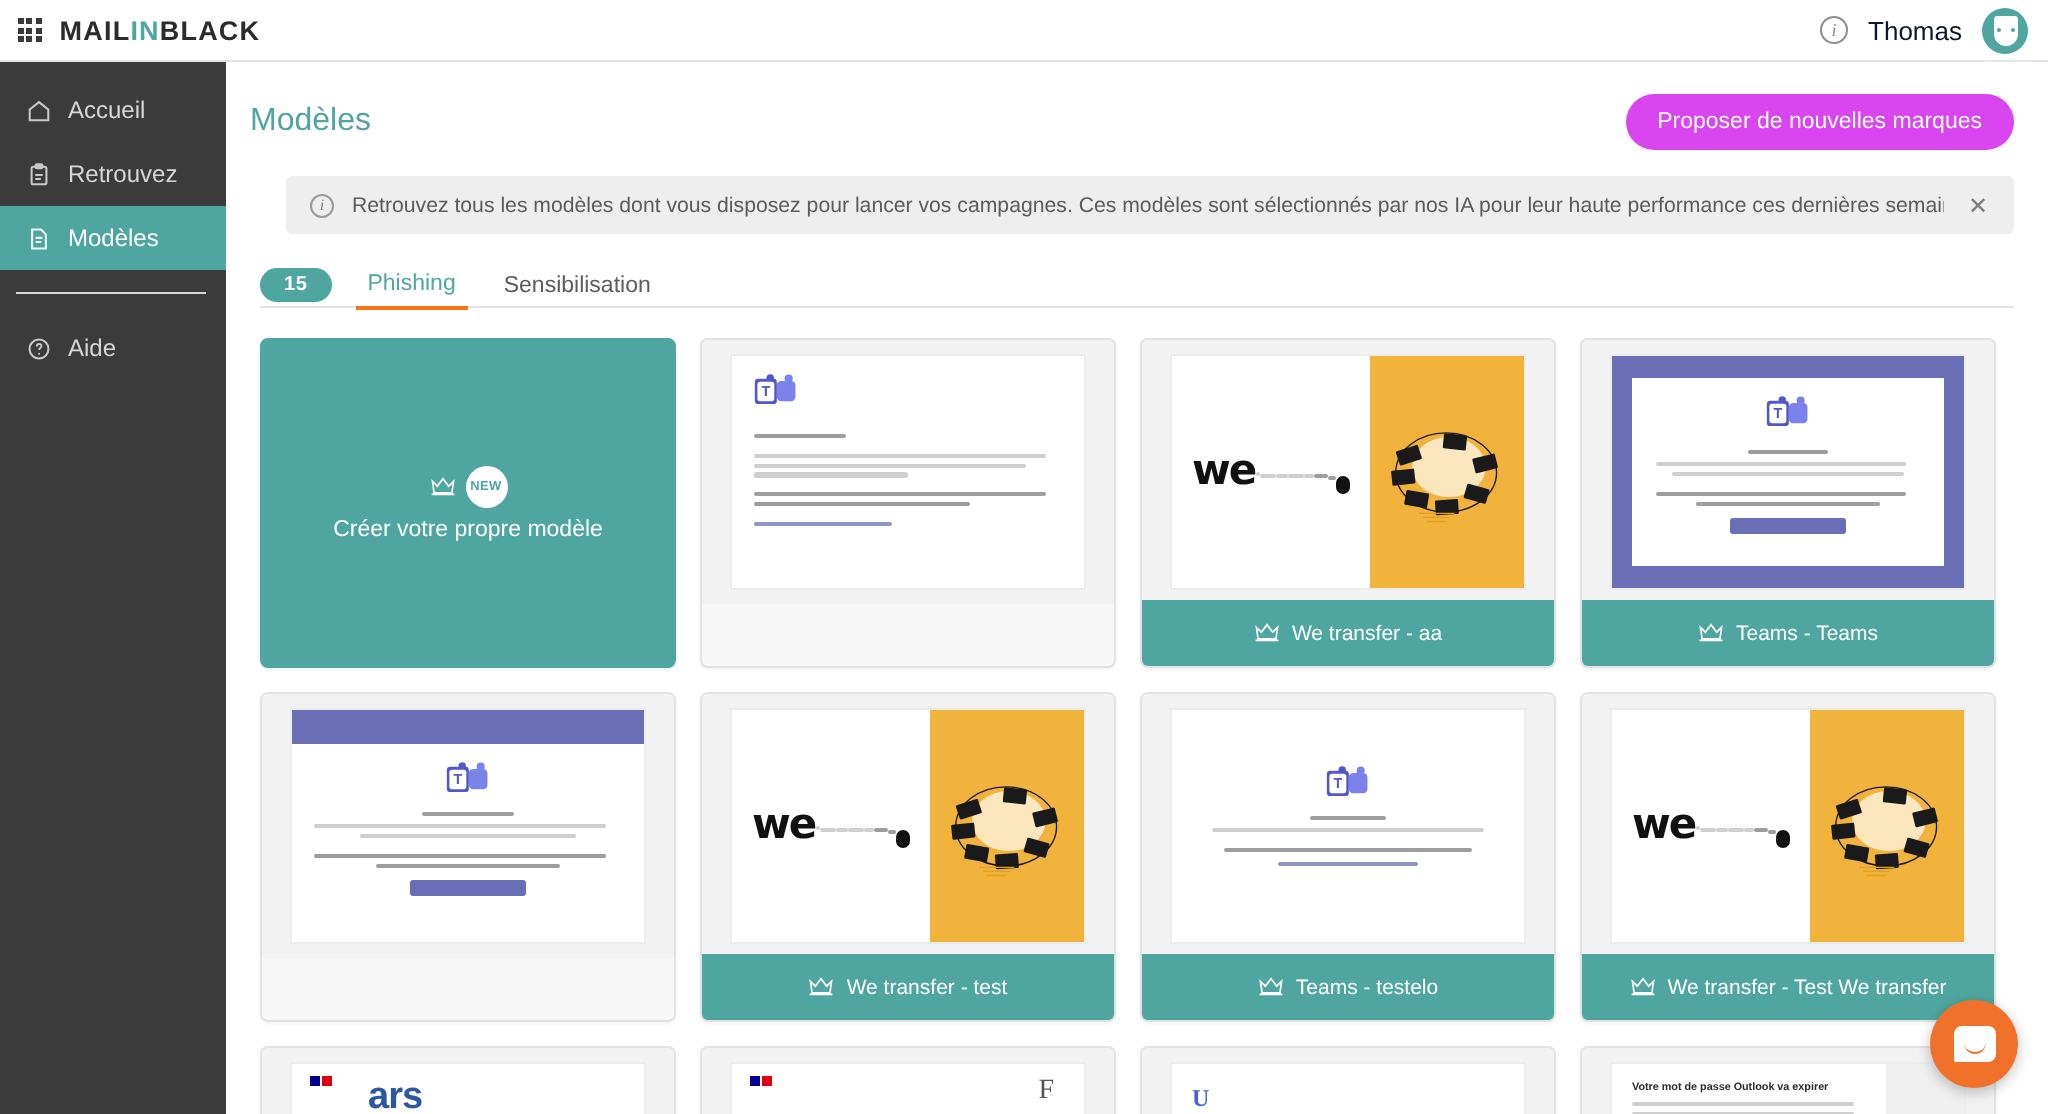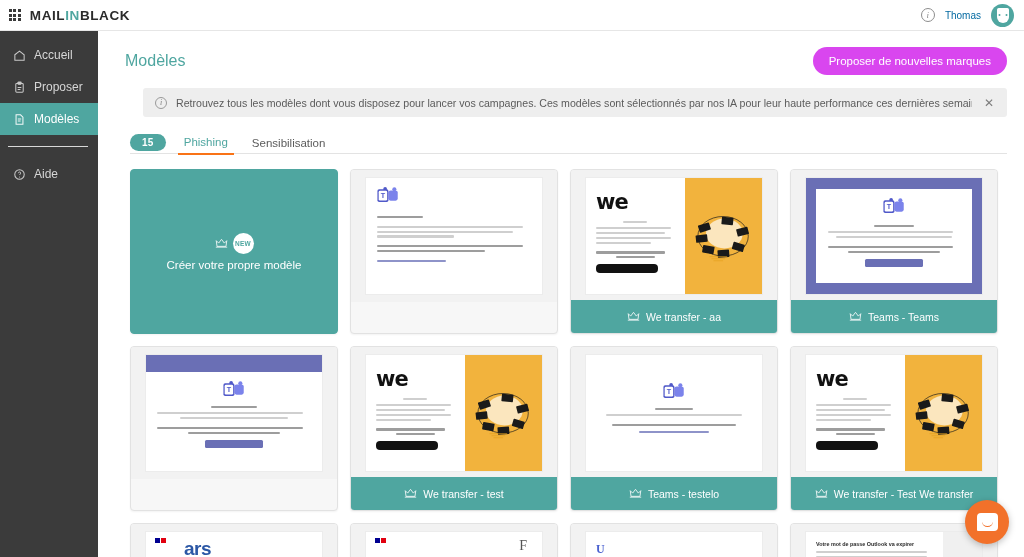--- a/index.html
+++ b/index.html
@@ -57,21 +57,21 @@
     width: 14px; height: 14px;
     border: 1.2px solid #8d8d8d;
     border-radius: 50%;
     color: #8d8d8d;
     font-size: 9px;
     line-height: 12px;
     text-align: center;
     font-family: "Liberation Serif", serif;
     font-style: italic;
   }
-  .user-name { font-size: 10px; color: #0369a1; text-align: right; }
+  .user-name { font-size: 13px; color: #0f172a; text-align: right; }
   .avatar {
     width: 23px; height: 23px;
     border-radius: 50%;
     background: #4FA6A0;
     position: relative;
     overflow: hidden;
     flex: 0 0 auto;
   }
   .avatar .face {
     position: absolute;
@@ -87,21 +87,21 @@
     transform: translateX(-50%);
     width: 9px; height: 2px;
     display: flex; justify-content: space-between;
   }
   .avatar .eyes i { width: 2px; height: 2px; background: #4FA6A0; border-radius: 50%; display:block;}
 
   
   .sidebar {
     position: absolute;
     top: 31px; left: 0;
-    width: 98px; height: 526px;
+    width: 113px; height: 526px;
     background: #3b3b3b;
     padding-top: 8px;
     z-index: 20;
   }
   .nav-item {
     display: flex;
     align-items: center;
     gap: 8px;
     height: 32px;
     padding-left: 13px;
@@ -305,21 +305,21 @@
   .ln.s45 { width: 45%; } .ln.s30 { width: 30%; } .ln.s70 { width: 70%; }
   .ln.s25 { width: 25%; } .ln.s88 { width: 88%; } .ln.s50 { width: 50%; }
   .gap { height: 5px; }
   .btn-mock {
     width: 58px; height: 8px; background: #6A6FB5; border-radius: 1.5px;
     margin: 6px auto 0 auto;
   }
 
   
   .wt { display: flex; width: 100%; height: 100%; background:#fff; border:1px solid #ececec; }
-  .wt-left { width: 56%; padding: 14px 10px 8px 10px; display:flex; flex-direction:column; align-items:flex-start;}
+  .wt-left { width: 56%; padding: 14px 10px 8px 10px; display:flex; align-items:center;}
   .wt-right { width: 44%; background: #F2B33D; position: relative; overflow:hidden; }
   .we-logo { font-family: "DejaVu Sans", sans-serif; font-weight: bold; font-size: 21px; color:#111; line-height: 1; letter-spacing:-1px; margin-bottom:8px;}
   .wt-btn { width: 62px; height: 9px; background: #111; border-radius: 4px; margin-top: 6px; }
   .wt-art { position:absolute; left:6%; top:16%; width: 88%; height: 70%; }
 
   
   .gov-head { display: flex; align-items: flex-start; gap: 7px; padding: 6px 9px 0 9px; }
   .marianne { width: 22px; }
   .marianne .sq { display:flex; gap:1px; margin-bottom:1.5px;}
   .marianne .sq i { width:5px; height:5px; display:block; }
@@ -405,21 +405,21 @@
   </div>
 
   <div class="nav-item">
     <span class="nav-icon">
       <svg viewBox="0 0 14 14" width="13" height="13" fill="none" stroke="#d6d6d6" stroke-width="1.1">
         <rect x="3" y="2.6" width="8" height="9.4" rx="1"></rect>
         <rect x="5.2" y="1.2" width="3.6" height="2.2" rx=".6" fill="#d6d6d6"></rect>
         <path d="M5 7h4M5 9.2h3"></path>
       </svg>
     </span>
-    <span>Proposer</span>
+    <span>Retrouvez</span>
   </div>
 
   <div class="nav-item active">
     <span class="nav-icon">
       <svg viewBox="0 0 14 14" width="13" height="13" fill="none" stroke="#ffffff" stroke-width="1.1">
         <path d="M3.3 1.9h4.8l2.6 2.6v7.6H3.3z"></path>
         <path d="M5.2 6.4h3.6M5.2 8.6h3"></path>
       </svg>
     </span>
     <span>Modèles</span>

